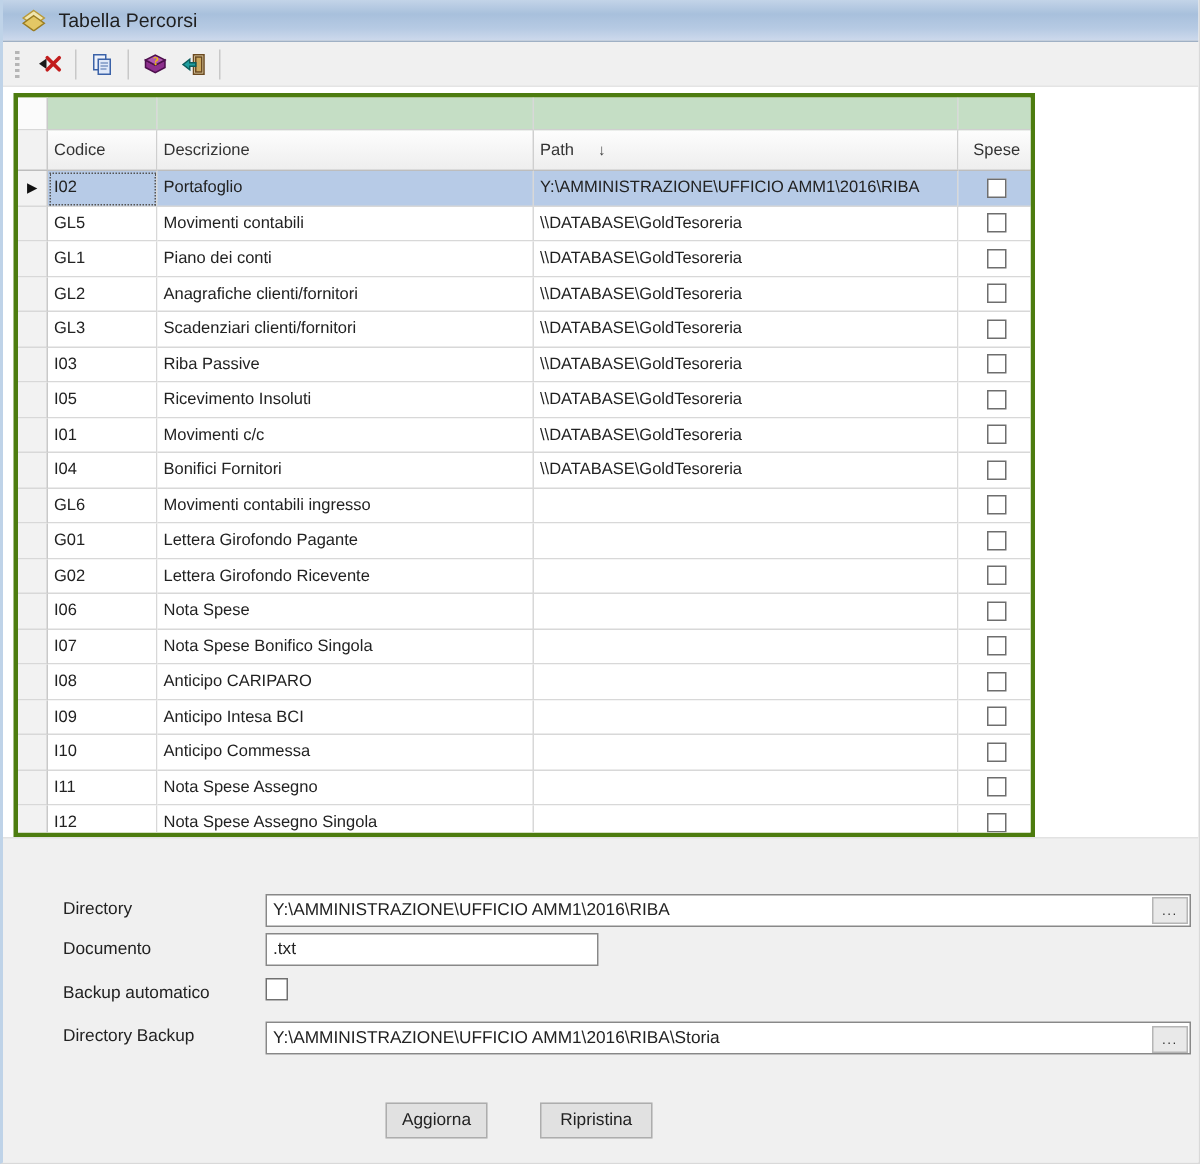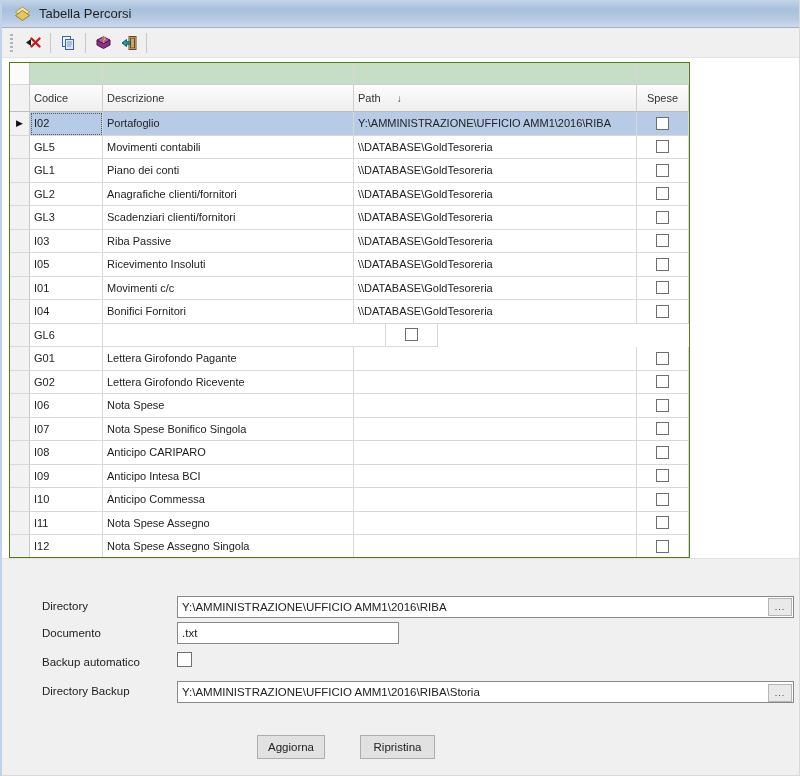--- a/index.html
+++ b/index.html
@@ -31,21 +31,21 @@
   .grip {
     width:3px; height:18px; margin:0 7px 0 2px;
     background:repeating-linear-gradient(to bottom,#b5b5b5 0 2px, transparent 2px 4px);
   }
   .tb-btn { width:26px; height:24px; display:flex; align-items:center; justify-content:center; background:transparent; border:none; }
   .tb-sep { width:1px; height:20px; background:#c8c8c8; margin:0 4px; }
 
   
   .grid {
     position:absolute; left:7px; top:62px; width:681px; height:496px;
-    border:1px solid #4d7c0f; background:#fff; overflow:hidden;
+    border:3px solid #4d7c0f; background:#fff; overflow:hidden;
   }
   .g-row { display:flex; width:100%; }
   .g-cell {
     border-right:1px solid #d8d8d8; border-bottom:1px solid #d8d8d8;
     display:flex; align-items:center; padding:0 4px; overflow:hidden; white-space:nowrap;
     flex:0 0 auto;
   }
   .row-hdr {
     background:#f2f2f2; border-right:1px solid #c9c9c9; border-bottom:1px solid #d8d8d8;
     width:20px; flex:0 0 20px; display:flex; align-items:center; justify-content:center;
@@ -257,20 +257,21 @@
         <div class="g-cell " style="width: 73px;">I04</div>
         <div class="g-cell " style="width: 251px;">Bonifici Fornitori</div>
         <div class="g-cell " style="width: 283px;">\\DATABASE\GoldTesoreria</div>
         <div class="g-cell cell-center " style="width: 52px;">
           <span class="chk"></span>
         </div>
       </div>
       <div class="g-row data-row">
         <div class="row-hdr"></div>
         <div class="g-cell " style="width: 73px;">GL6</div>
+        <div class="g-cell " style="width: 251px;">Movimenti contabili ingresso</div>
         <div class="g-cell " style="width: 283px;"></div>
         <div class="g-cell cell-center " style="width: 52px;">
           <span class="chk"></span>
         </div>
       </div>
       <div class="g-row data-row">
         <div class="row-hdr"></div>
         <div class="g-cell " style="width: 73px;">G01</div>
         <div class="g-cell " style="width: 251px;">Lettera Girofondo Pagante</div>
         <div class="g-cell " style="width: 283px;"></div>

